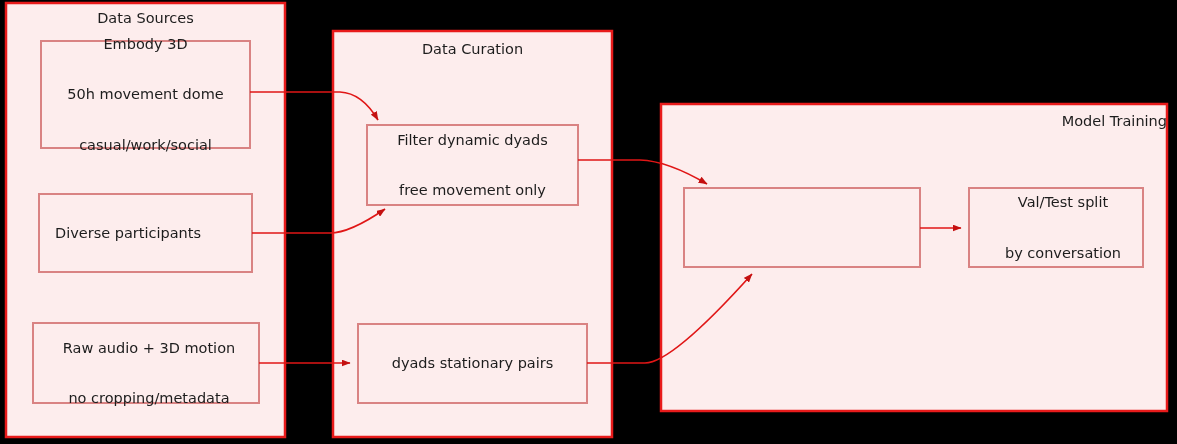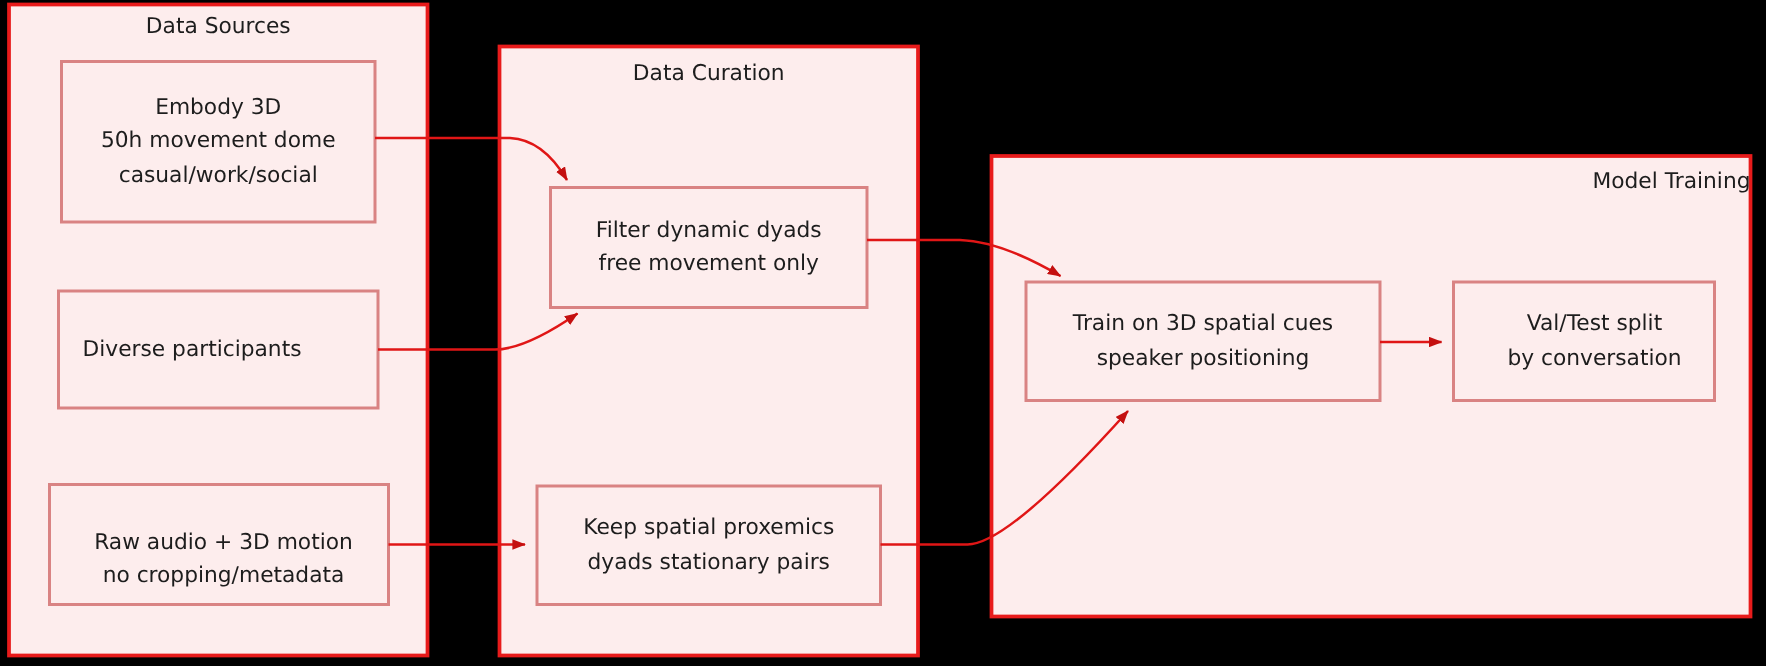--- a/index.html
+++ b/index.html
@@ -53,20 +53,21 @@
     display: flex;
     flex-direction: column;
     align-items: center;
     justify-content: center;
     text-align: right;
     color: #1d1d1d;
     font-size: 14.5px;
     line-height: 1.55;
     font-family: "DejaVu Sans", sans-serif;
     pointer-events: none;
+    gap: 28px;
   }
   .node-label span { display: block; white-space: nowrap; }
 </style>
 </head>
 <body>
 
 <div id="canvas">
 
   <svg class="layer" viewBox="0 0 1177 444">
     <defs>
@@ -118,27 +119,22 @@
     <span>Raw audio + 3D motion</span>
     <span>no cropping/metadata</span>
   </div>
 
   <div class="node-label" style="left:367px; top:125px; width:211px; height:80px;">
     <span>Filter dynamic dyads</span>
     <span>free movement only</span>
   </div>
 
   <div class="node-label" style="left:358px; top:324px; width:229px; height:79px;">
-    <span>Keep spatial proxemics</span>
     <span>dyads stationary pairs</span>
   </div>
 
-  <div class="node-label" style="left:684px; top:188px; width:236px; height:79px;">
-    <span>Train on 3D spatial cues</span>
-    <span>speaker positioning</span>
-  </div>
 
   <div class="node-label" style="left:969px; top:188px; width:188px; height:79px;">
     <span>Val/Test split</span>
     <span>by conversation</span>
   </div>
 
 </div>
 
 </body></html>

